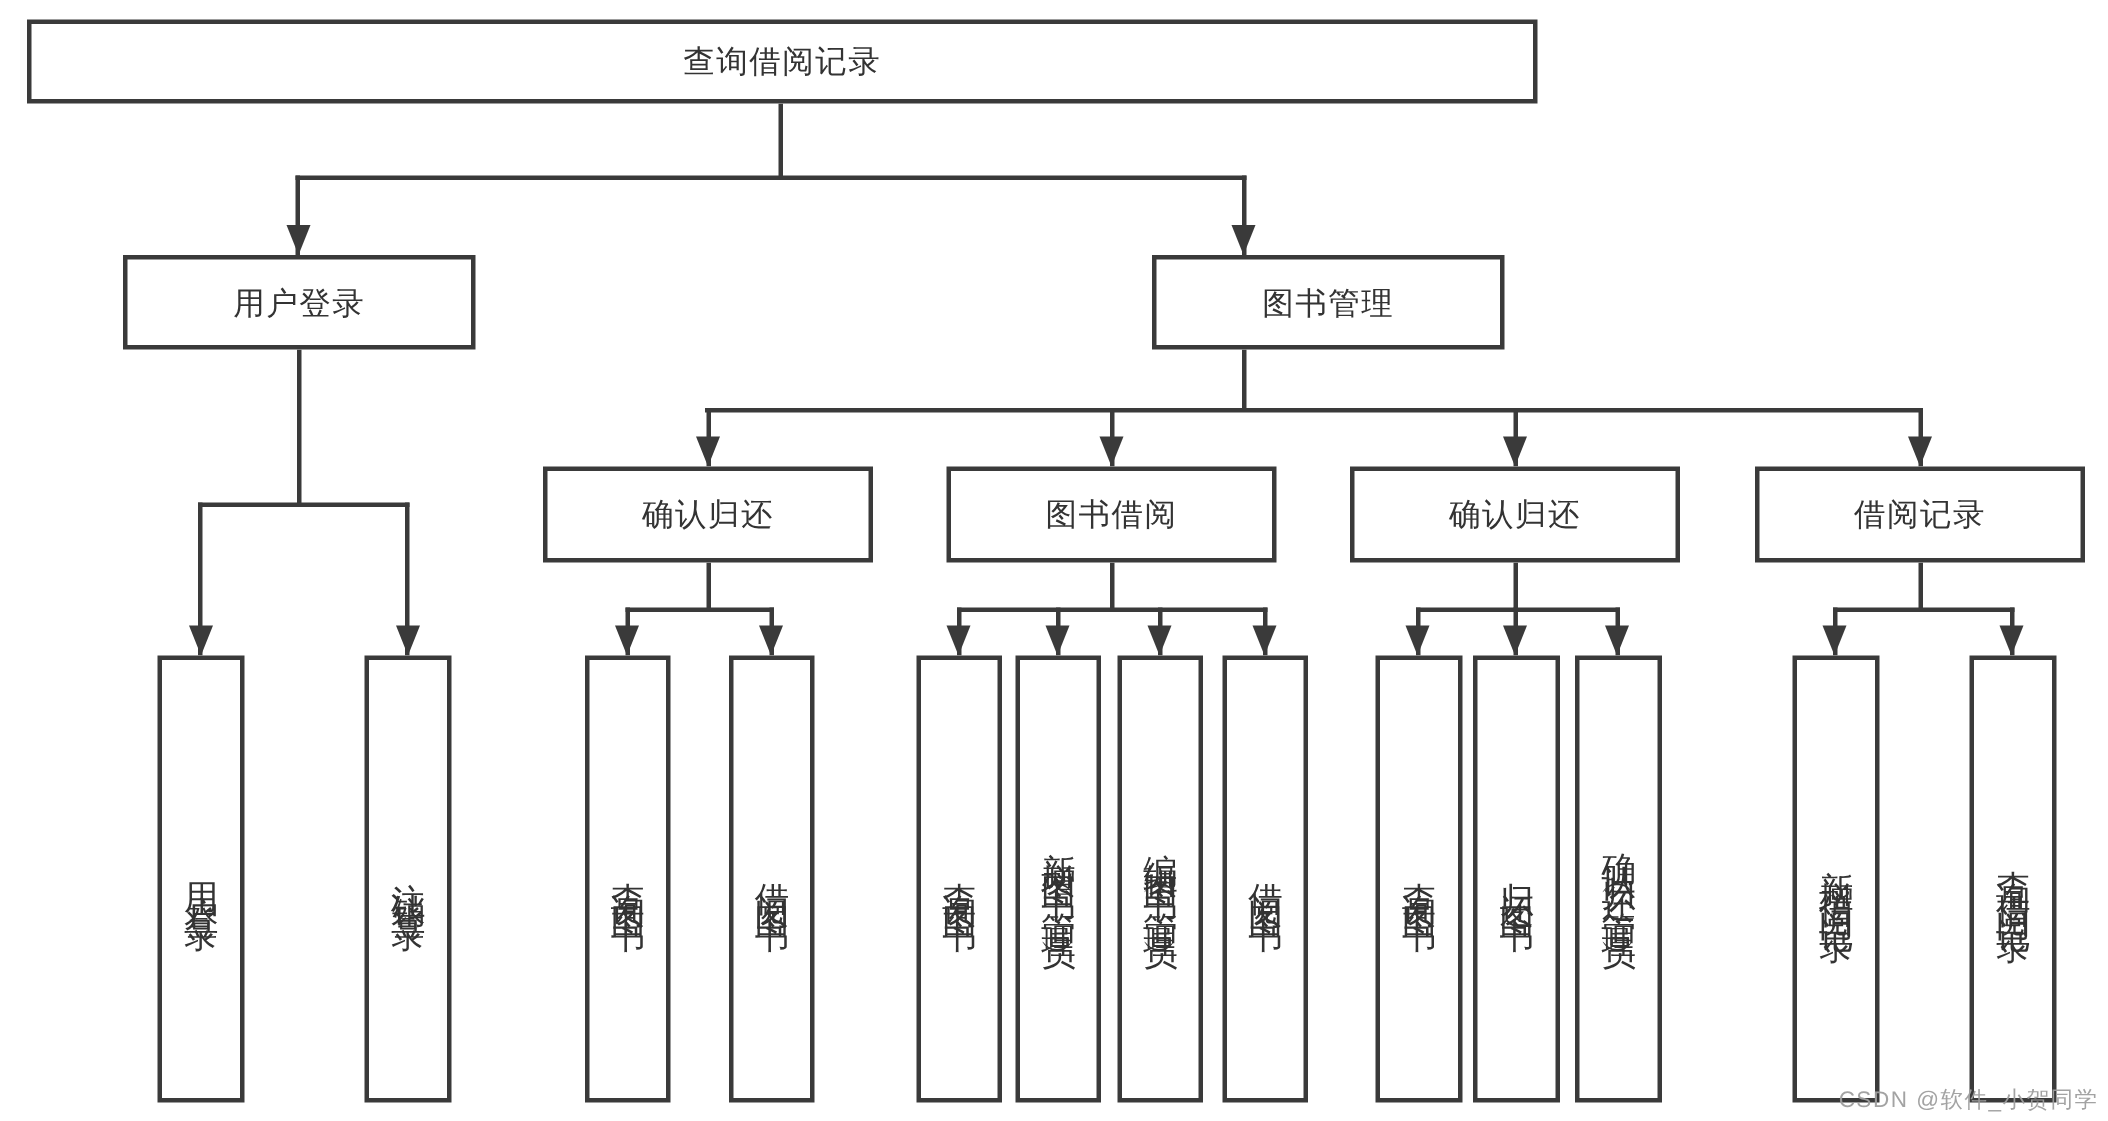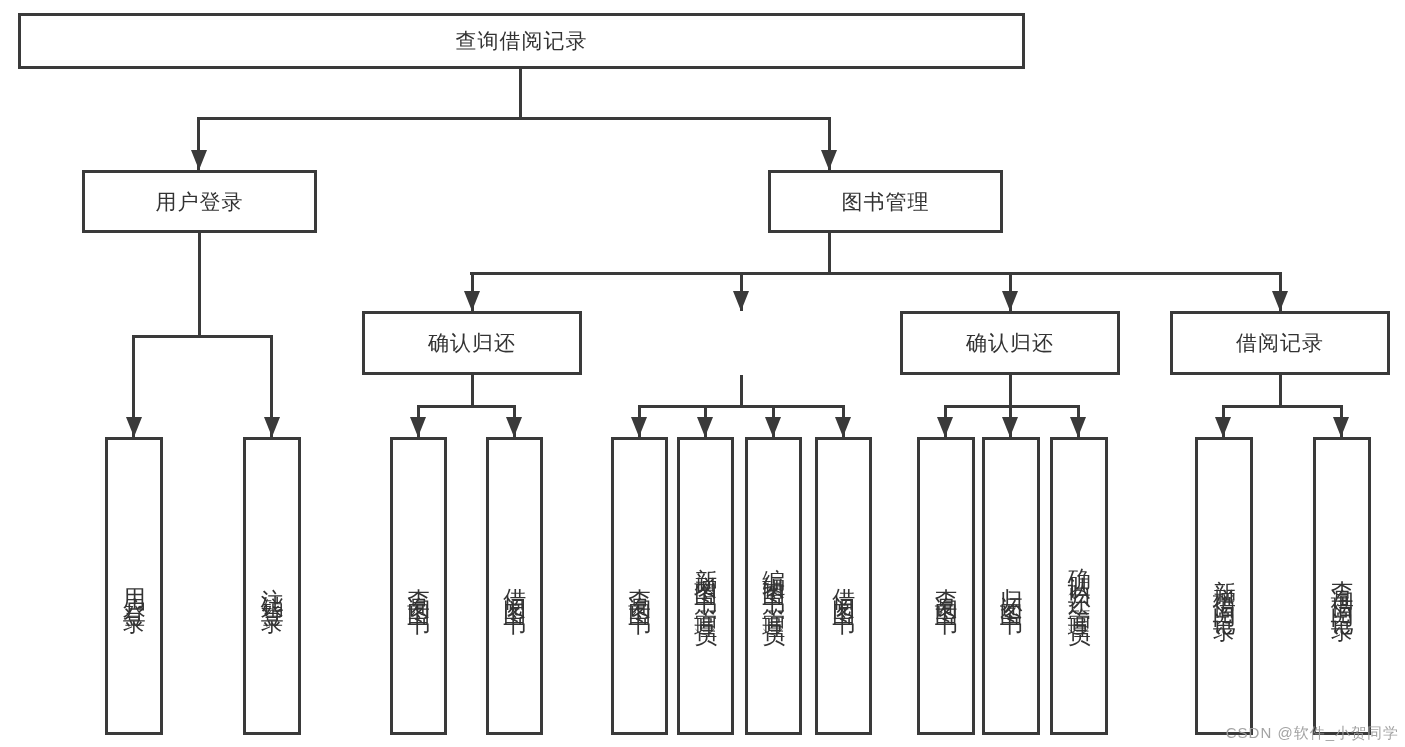--- a/index.html
+++ b/index.html
@@ -82,20 +82,21 @@
   <div class="line v" style="left:471px; top:272px; height:39px;"></div>
   <div class="arrow" style="left:464px; top:291px;"></div>
   <div class="line v" style="left:740px; top:272px; height:39px;"></div>
   <div class="arrow" style="left:733px; top:291px;"></div>
   <div class="line v" style="left:1009px; top:272px; height:39px;"></div>
   <div class="arrow" style="left:1002px; top:291px;"></div>
   <div class="line v" style="left:1279px; top:272px; height:39px;"></div>
   <div class="arrow" style="left:1272px; top:291px;"></div>
 
   <div class="box hbox" style="left:362px; top:311px; width:220px; height:64px;">确认归还</div>
+  <div class="box hbox" style="left:631px; top:311px; width:220px; height:64px;">图书借阅</div>
   <div class="box hbox" style="left:900px; top:311px; width:220px; height:64px;">确认归还</div>
   <div class="box hbox" style="left:1170px; top:311px; width:220px; height:64px;">借阅记录</div>
 
   <div class="line v" style="left:471px; top:375px; height:32px;"></div>
   <div class="line h" style="left:417px; top:405px; width:99px;"></div>
   <div class="line v" style="left:417px; top:405px; height:32px;"></div>
   <div class="arrow" style="left:410px; top:417px;"></div>
   <div class="line v" style="left:513px; top:405px; height:32px;"></div>
   <div class="arrow" style="left:506px; top:417px;"></div>
 

